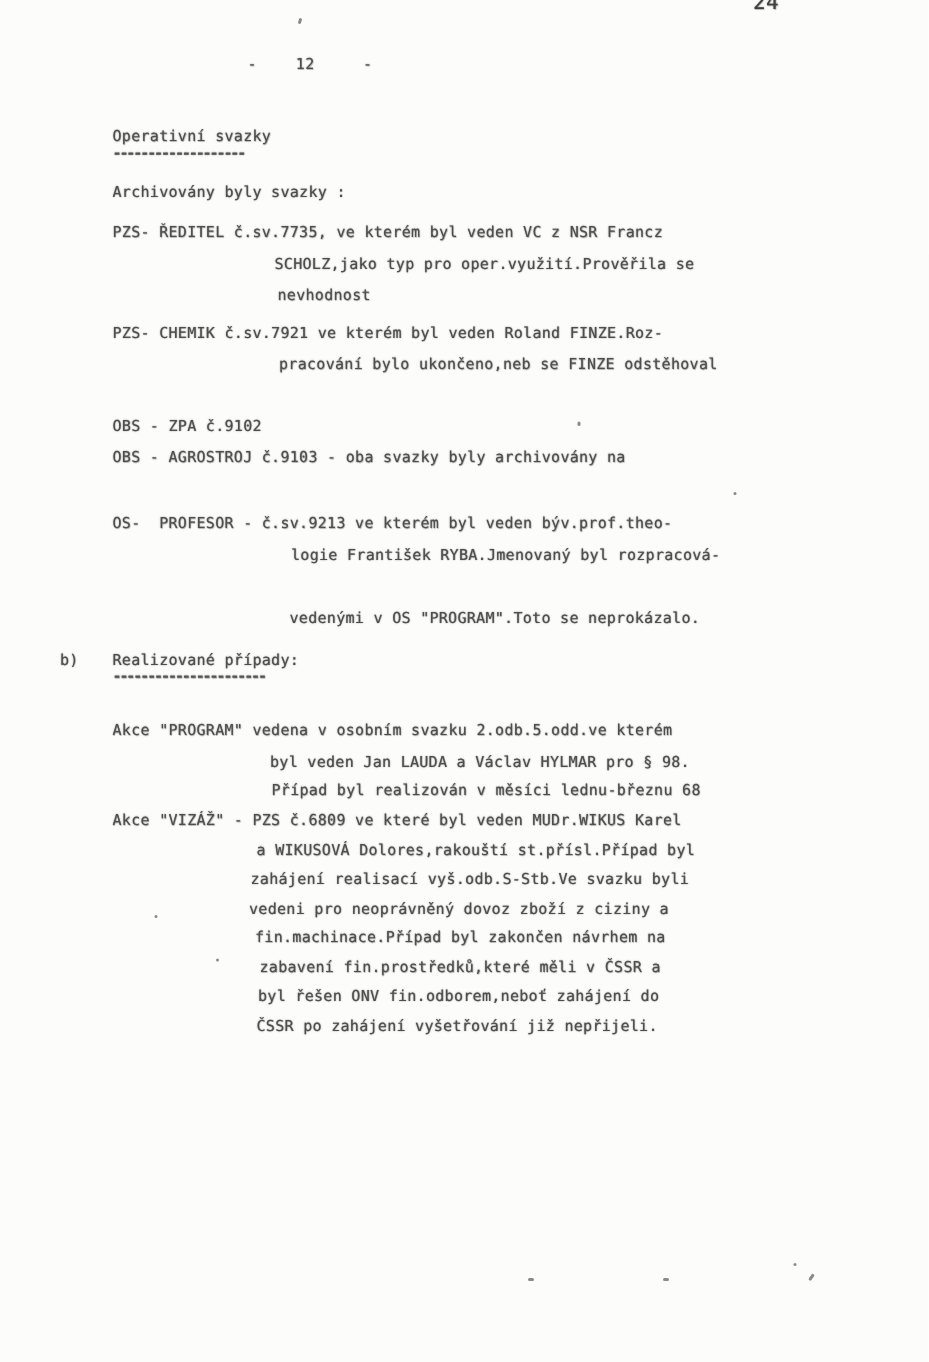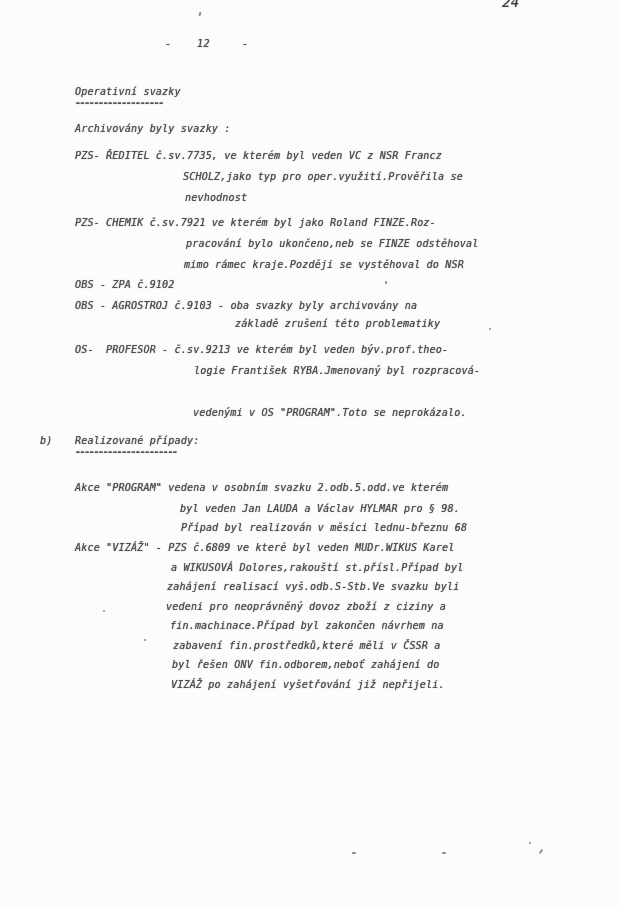--- a/index.html
+++ b/index.html
@@ -3,21 +3,20 @@
 <meta charset="utf-8">
 <style>
   html,body{margin:0;padding:0;background:#ffffff;}
   .page{
     position:relative;
     width:619px;height:908px;
     background:#fcfcfb;
     overflow:hidden;
     font-family:"DejaVu Sans Mono","Liberation Mono",monospace;
     color:#4e4e4e;
-    font-style:italic;
   }
   .ln{
     position:absolute;
     font-size:10px;
     line-height:15px;
     white-space:pre;
     letter-spacing:0.02em;
     text-shadow:0 0 1px rgba(70,70,70,0.75), 0.4px 0.4px 0 rgba(70,70,70,0.25);
   }
   .ul{
@@ -42,49 +41,47 @@
   <div class="ln pgnum" style="left:165px;top:36px">-    12     -</div>
 
   <div class="ln" style="left:75px;top:84px">Operativní svazky</div>
   <div class="ln ul" style="left:75px;top:95px">-------------------</div>
   <div class="ln" style="left:75px;top:121px">Archivovány byly svazky :</div>
 
   <div class="ln" style="left:75px;top:148px">PZS- ŘEDITEL č.sv.7735, ve kterém byl veden VC z NSR Francz</div>
   <div class="ln" style="left:183px;top:169px">SCHOLZ,jako typ pro oper.využití.Prověřila se</div>
   <div class="ln" style="left:185px;top:190px">nevhodnost</div>
 
-  <div class="ln" style="left:75px;top:215px">PZS- CHEMIK č.sv.7921 ve kterém byl jako Roland FINZE.Roz-</div>
+  <div class="ln" style="left:75px;top:215px">PZS- CHEMIK č.sv.7921 ve kterém byl veden Roland FINZE.Roz-</div>
   <div class="ln" style="left:186px;top:236px">pracování bylo ukončeno,neb se FINZE odstěhoval</div>
-  <div class="ln" style="left:184px;top:257px">mimo rámec kraje.Později se vystěhoval do NSR</div>
 
   <div class="ln" style="left:75px;top:277px">OBS - ZPA č.9102</div>
 
   <div class="ln" style="left:75px;top:298px">OBS - AGROSTROJ č.9103 - oba svazky byly archivovány na</div>
-  <div class="ln" style="left:235px;top:316px">základě zrušení této problematiky</div>
 
   <div class="ln" style="left:75px;top:342px">OS-  PROFESOR - č.sv.9213 ve kterém byl veden býv.prof.theo-</div>
   <div class="ln" style="left:194px;top:363px">logie František RYBA.Jmenovaný byl rozpracová-</div>
   <div class="ln" style="left:193px;top:405px">vedenými v OS "PROGRAM".Toto se neprokázalo.</div>
 
   <div class="ln" style="left:40px;top:433px">b)</div>
   <div class="ln" style="left:75px;top:433px">Realizované případy:</div>
   <div class="ln ul" style="left:75px;top:444px">----------------------</div>
 
   <div class="ln" style="left:75px;top:480px">Akce "PROGRAM" vedena v osobním svazku 2.odb.5.odd.ve kterém</div>
   <div class="ln" style="left:180px;top:501px">byl veden Jan LAUDA a Václav HYLMAR pro § 98.</div>
   <div class="ln" style="left:181px;top:520px">Případ byl realizován v měsíci lednu-březnu 68</div>
 
   <div class="ln" style="left:75px;top:540px">Akce "VIZÁŽ" - PZS č.6809 ve které byl veden MUDr.WIKUS Karel</div>
   <div class="ln" style="left:171px;top:560px">a WIKUSOVÁ Dolores,rakouští st.přísl.Případ byl</div>
   <div class="ln" style="left:167px;top:579px">zahájení realisací vyš.odb.S-Stb.Ve svazku byli</div>
   <div class="ln" style="left:166px;top:599px">vedeni pro neoprávněný dovoz zboží z ciziny a</div>
   <div class="ln" style="left:170px;top:618px">fin.machinace.Případ byl zakončen návrhem na</div>
   <div class="ln" style="left:173px;top:638px">zabavení fin.prostředků,které měli v ČSSR a</div>
   <div class="ln" style="left:172px;top:657px">byl řešen ONV fin.odborem,neboť zahájení do</div>
-  <div class="ln" style="left:171px;top:677px">VIZÁŽ po zahájení vyšetřování již nepřijeli.</div>
+  <div class="ln" style="left:171px;top:677px">ČSSR po zahájení vyšetřování již nepřijeli.</div>
 
   <div class="spk" style="left:199px;top:12px;width:2px;height:4px;transform:rotate(18deg)"></div>
   <div class="spk" style="left:385px;top:281px;width:2px;height:3px"></div>
   <div class="spk" style="left:489px;top:328px;width:2px;height:2px"></div>
   <div class="spk" style="left:103px;top:610px;width:2px;height:2px"></div>
   <div class="spk" style="left:144px;top:639px;width:2px;height:2px"></div>
   <div class="spk" style="left:352px;top:852px;width:4px;height:2px"></div>
   <div class="spk" style="left:442px;top:852px;width:4px;height:2px"></div>
   <div class="spk" style="left:529px;top:842px;width:2px;height:2px"></div>
   <div class="spk" style="left:540px;top:849px;width:2px;height:5px;transform:rotate(35deg)"></div>

